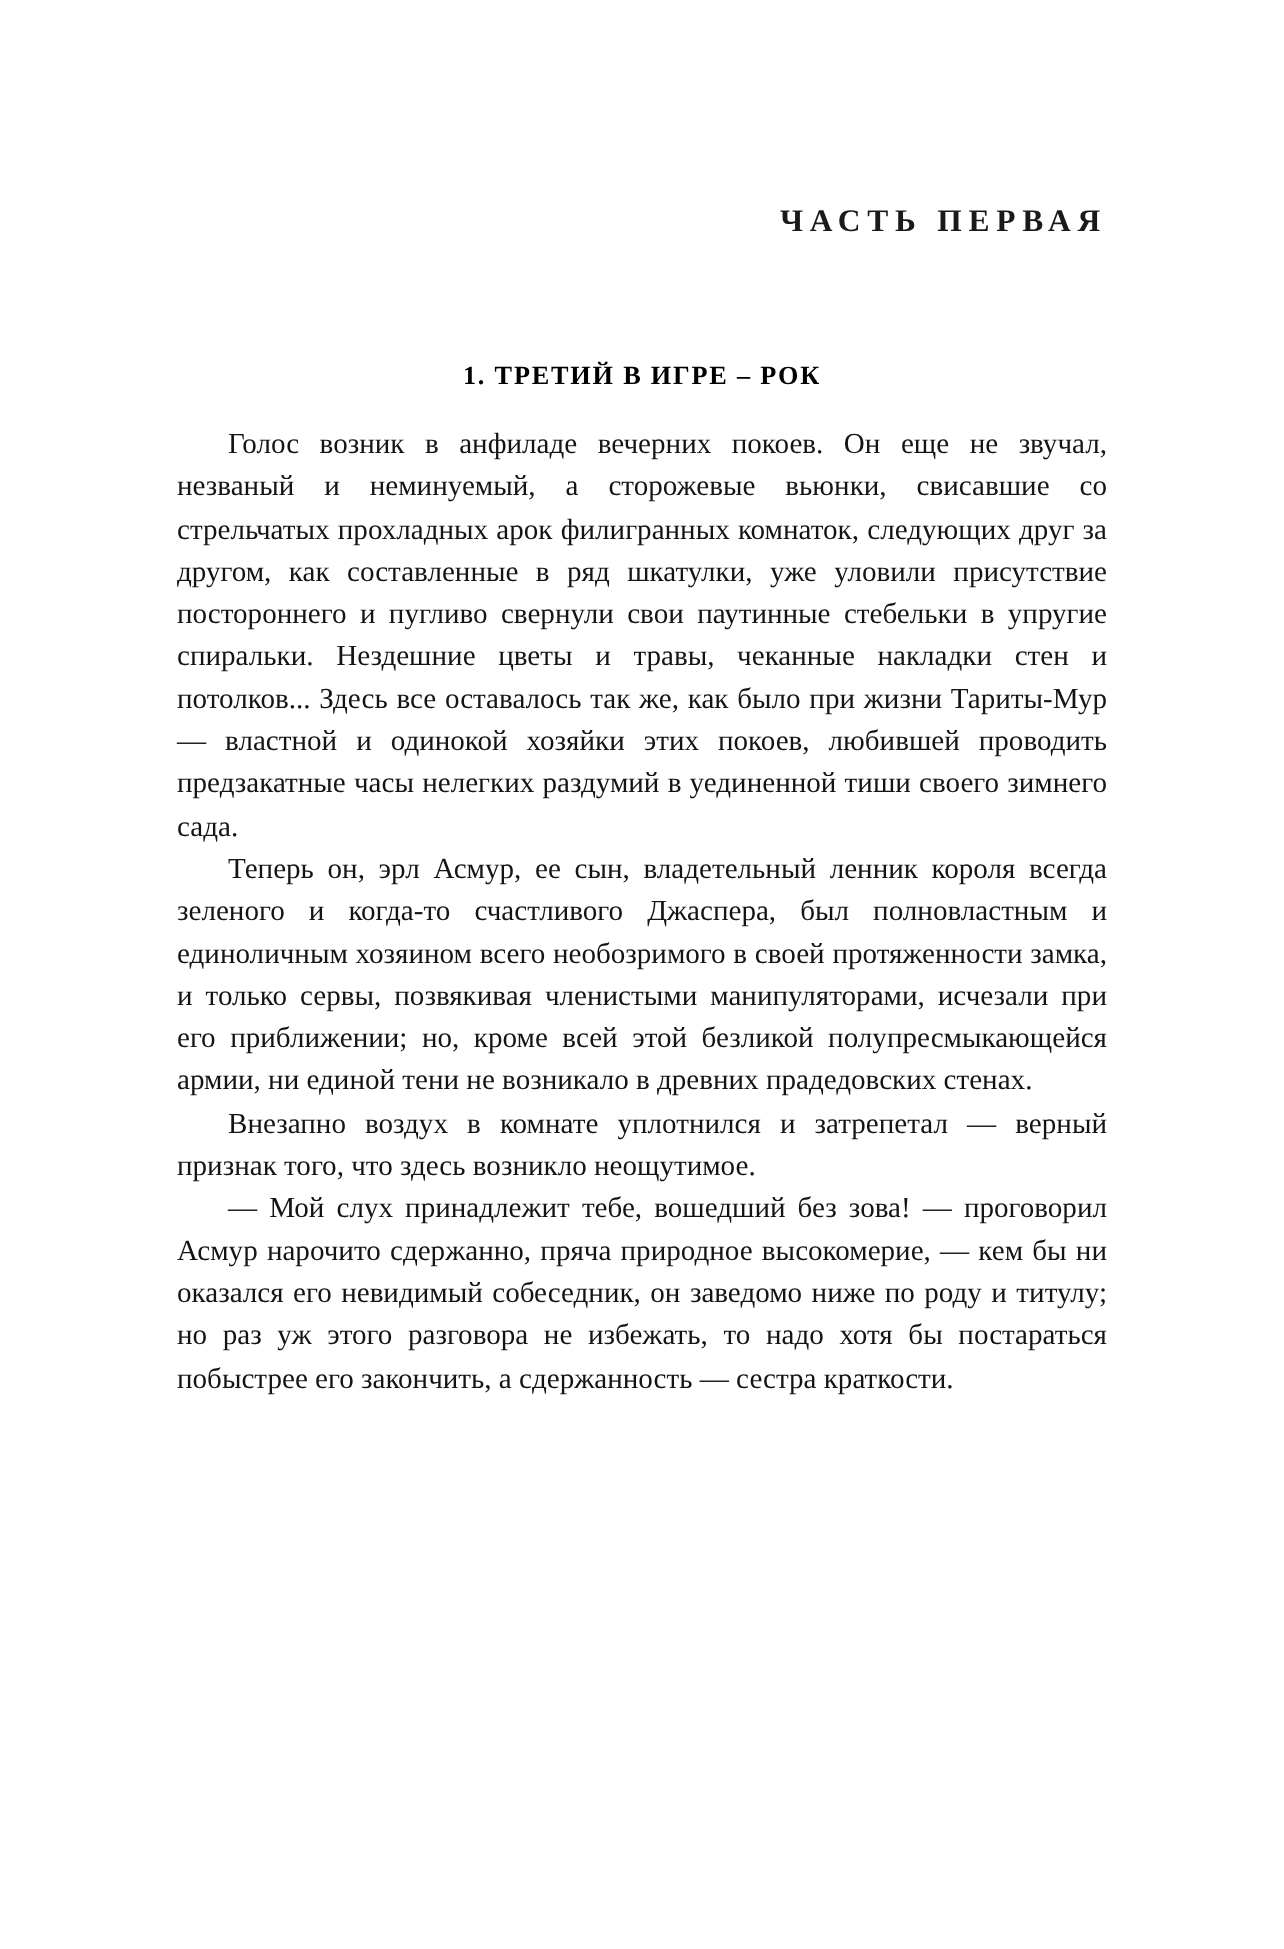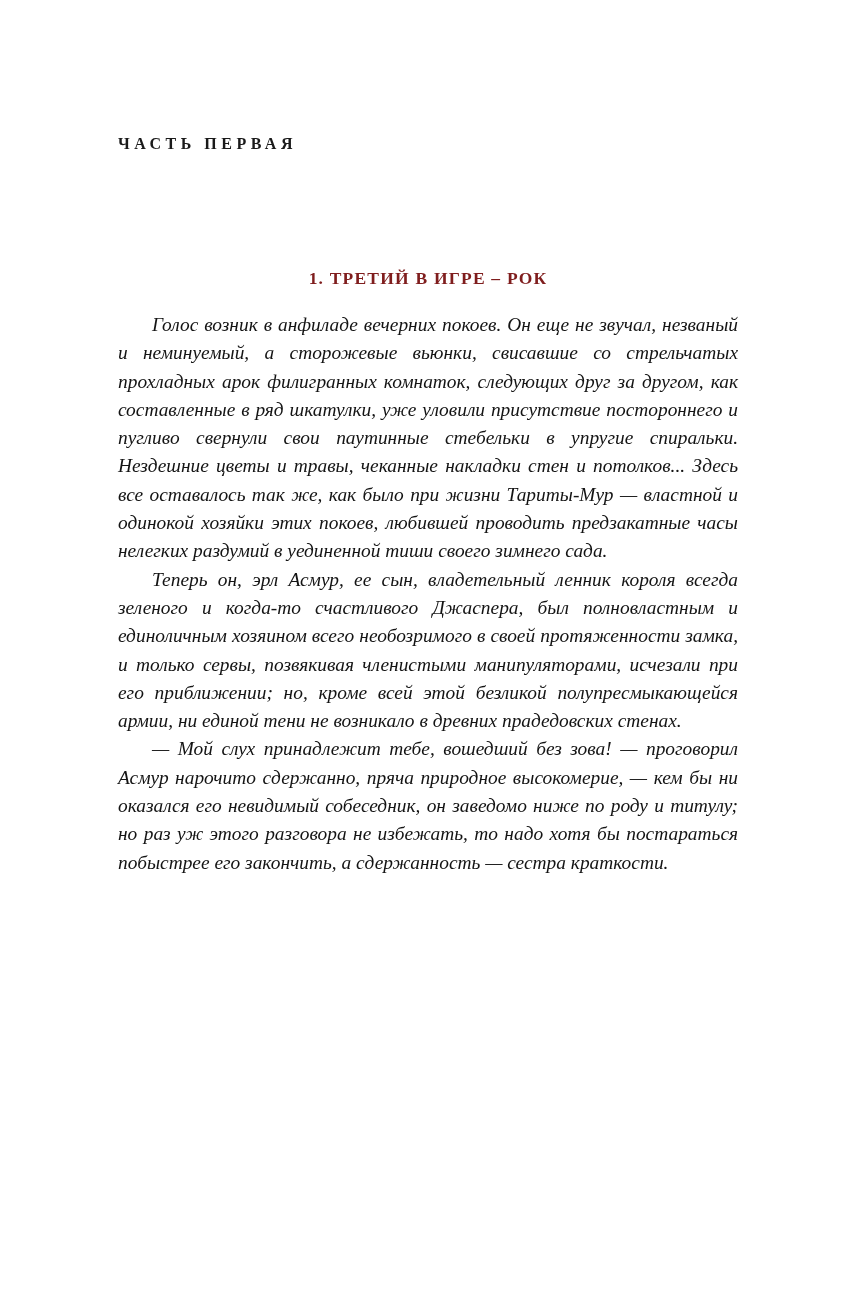--- a/index.html
+++ b/index.html
@@ -17,37 +17,36 @@
   }
   .page {
     width: 856px;
     height: 1299px;
     box-sizing: border-box;
     padding: 0 118px;
     position: relative;
   }
   .part-title {
     margin-top: 135px;
-    text-align: left;
-    font-size: 16px;
+    text-align: right;
+    font-size: 21px;
     font-weight: bold;
     letter-spacing: 4.5px;
     color: #1a1a1a;
   }
   .chapter-title {
-    margin-top: 115px;
+    margin-top: 80px;
     text-align: center;
     font-size: 17.5px;
     font-weight: bold;
     letter-spacing: 1.2px;
-    color: #7f1d1d;
+    color: #000000;
   }
   .body-text {
     margin-top: 22px;
-    font-style: italic;
   }
   .body-text p {
     margin: 0;
     font-size: 19.4px;
     line-height: 28.3px;
     text-align: justify;
     text-indent: 34px;
     color: #141414;
     hyphens: manual;
   }
@@ -57,16 +56,17 @@
 
 <div class="page">
 
   <div class="part-title">ЧАСТЬ ПЕРВАЯ</div>
 
   <div class="chapter-title">1. ТРЕТИЙ В ИГРЕ – РОК</div>
 
   <div class="body-text">
     <p>Голос возник в анфиладе вечерних покоев. Он еще не звучал, незваный и неминуемый, а сторожевые вьюнки, свисавшие со стрельчатых прохладных арок филигранных комнаток, следующих друг за другом, как составленные в ряд шкатулки, уже уловили присутствие постороннего и пугливо свернули свои паутинные стебельки в упругие спиральки. Нездешние цветы и травы, чеканные накладки стен и потолков... Здесь все оставалось так же, как было при жизни Тариты-Мур — властной и одинокой хозяйки этих покоев, любившей проводить предзакатные часы нелегких раздумий в уединенной тиши своего зимнего сада.</p>
     <p>Теперь он, эрл Асмур, ее сын, владетельный ленник короля всегда зеленого и когда-то счастливого Джаспера, был полновластным и единоличным хозяином всего необозримого в своей протяженности замка, и только сервы, позвякивая членистыми манипуляторами, исчезали при его приближении; но, кроме всей этой безликой полупресмыкающейся армии, ни единой тени не возникало в древних прадедовских стенах.</p>
+    <p>Внезапно воздух в комнате уплотнился и затрепетал — верный признак того, что здесь возникло неощутимое.</p>
     <p>— Мой слух принадлежит тебе, вошедший без зова! — проговорил Асмур нарочито сдержанно, пряча природное высокомерие, — кем бы ни оказался его невидимый собеседник, он заведомо ниже по роду и титулу; но раз уж этого разговора не избежать, то надо хотя бы постараться побыстрее его закончить, а сдержанность — сестра краткости.</p>
   </div>
 
 </div>
 
 </body></html>

